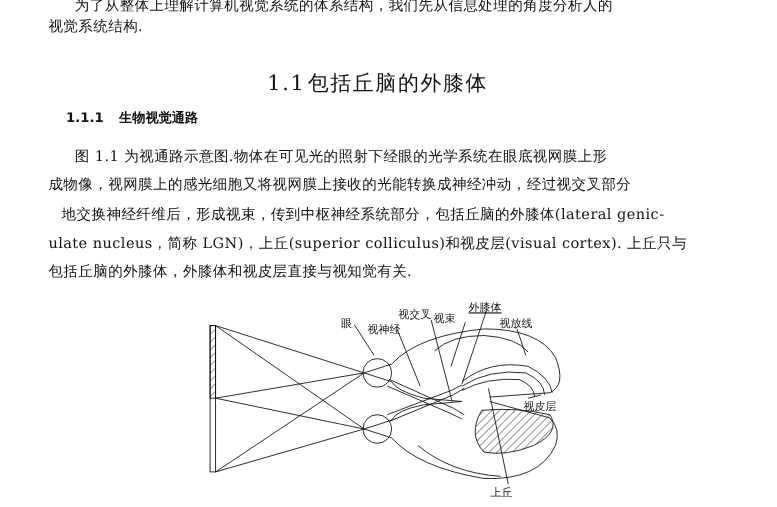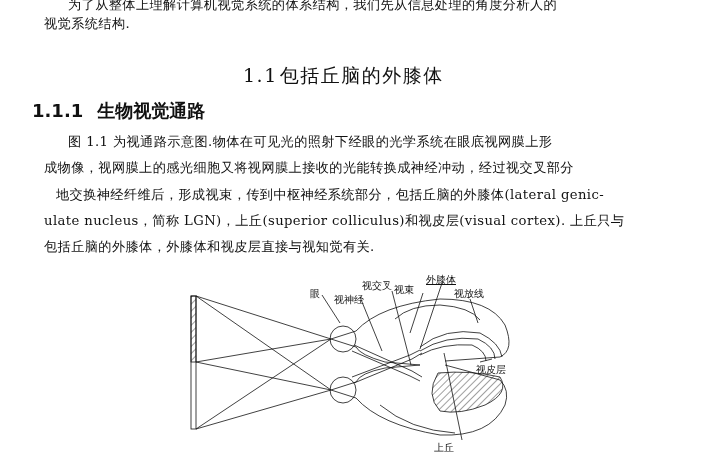--- a/index.html
+++ b/index.html
@@ -3,21 +3,21 @@
 <meta charset="utf-8">
 <style>
   html, body { margin: 0; padding: 0; background: #ffffff; }
   body { width: 706px; height: 461px; position: relative; overflow: hidden;
          font-family: "DejaVu Serif", "Liberation Serif", serif; color: #111; }
   .line { position: absolute; left: 0; white-space: nowrap; font-size: 13.2px; letter-spacing: 0.4px; }
   .l1 { top: -4px; left: 68px; }
   .l2 { top: 15px; left: 44px; }
   .h1 { position: absolute; top: 63px; left: 243px; font-size: 19px; letter-spacing: 1.5px; white-space: nowrap; }
   .h1 .num { margin-right: 2px; }
-  .h2 { position: absolute; top: 99px; left: 32px; font-size: 18px; font-weight: bold; white-space: nowrap;
+  .h2 { position: absolute; top: 99px; left: 60px; font-size: 12px; font-weight: bold; white-space: nowrap;
         font-family: "DejaVu Sans", "Liberation Sans", sans-serif; }
   .h2 .num { margin-right: 14px; }
   .p1 { top: 133px; left: 68px; }
   .p2 { top: 159px; left: 44px; }
   .p3 { top: 186px; left: 56px; }
   .p4 { top: 212px; left: 44px; }
   .p5 { top: 238px; left: 44px; }
   .figure { position: absolute; left: 180px; top: 265px; width: 340px; height: 196px; }
   .figure svg { position: absolute; left: 0; top: 0; }
   .lbl { position: absolute; font-size: 10px; white-space: nowrap; font-family: "DejaVu Sans", "Liberation Sans", sans-serif; }
@@ -98,14 +98,14 @@
       <line x1="300" y1="97" x2="312" y2="94"></line>
     </g>
   </svg>
   <span class="lbl" style="left:130px;top:22px;">眼</span>
   <span class="lbl" style="left:154px;top:28px;">视神经</span>
   <span class="lbl" style="left:182px;top:14px;">视交叉</span>
   <span class="lbl" style="left:214px;top:18px;">视束</span>
   <span class="lbl" style="left:246px;top:8px;text-decoration:underline;">外膝体</span>
   <span class="lbl" style="left:274px;top:22px;">视放线</span>
   <span class="lbl" style="left:296px;top:98px;text-align:center;">视皮层</span>
-  <span class="lbl" style="left:254px;top:176px;">上丘</span>
+  <span class="lbl" style="left:266px;top:176px;">上丘</span>
 </div>
 
 </body></html>

